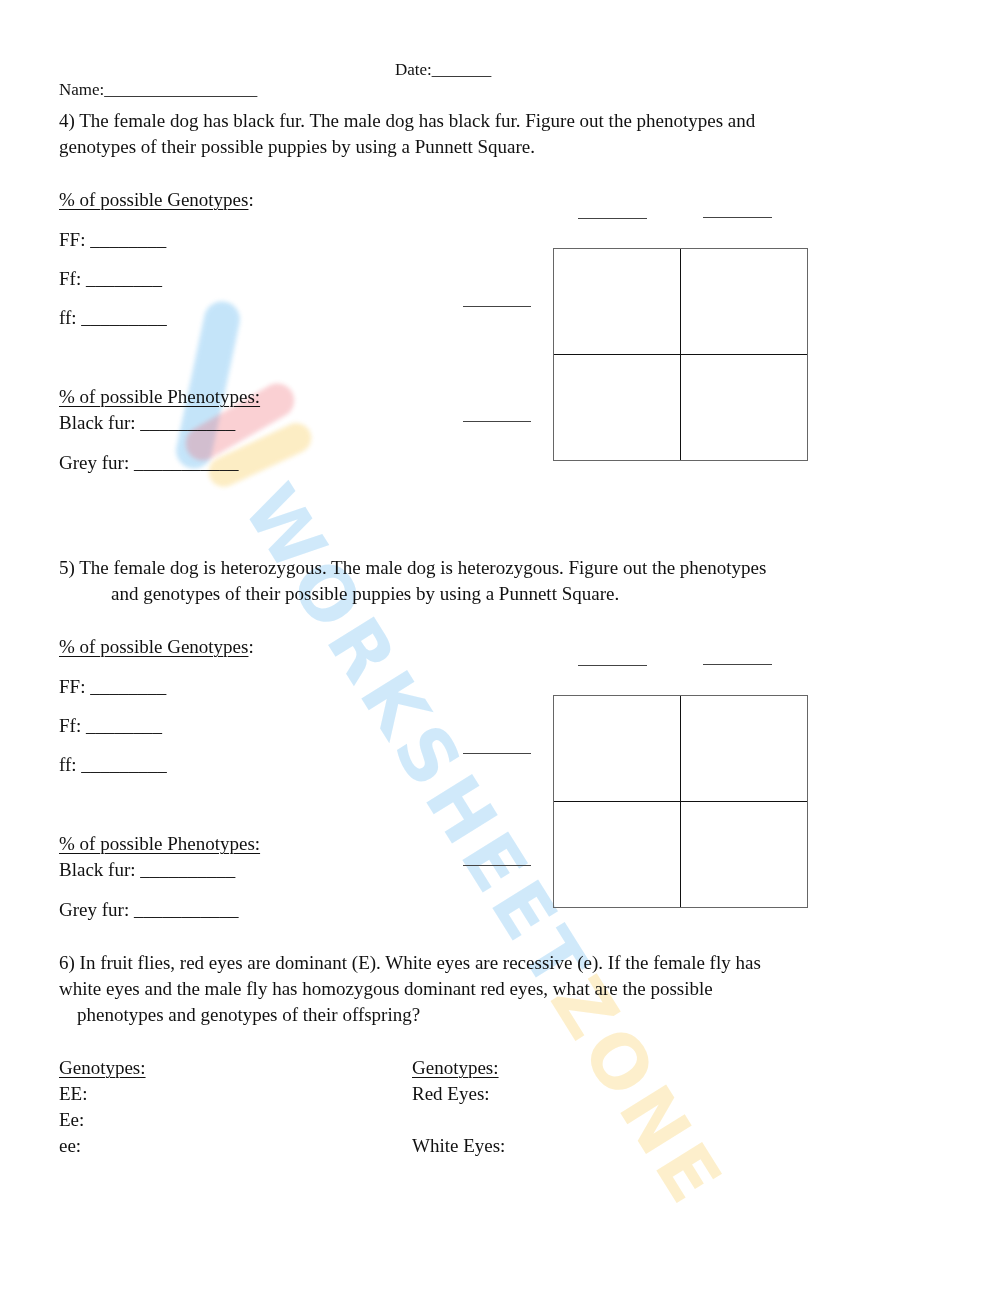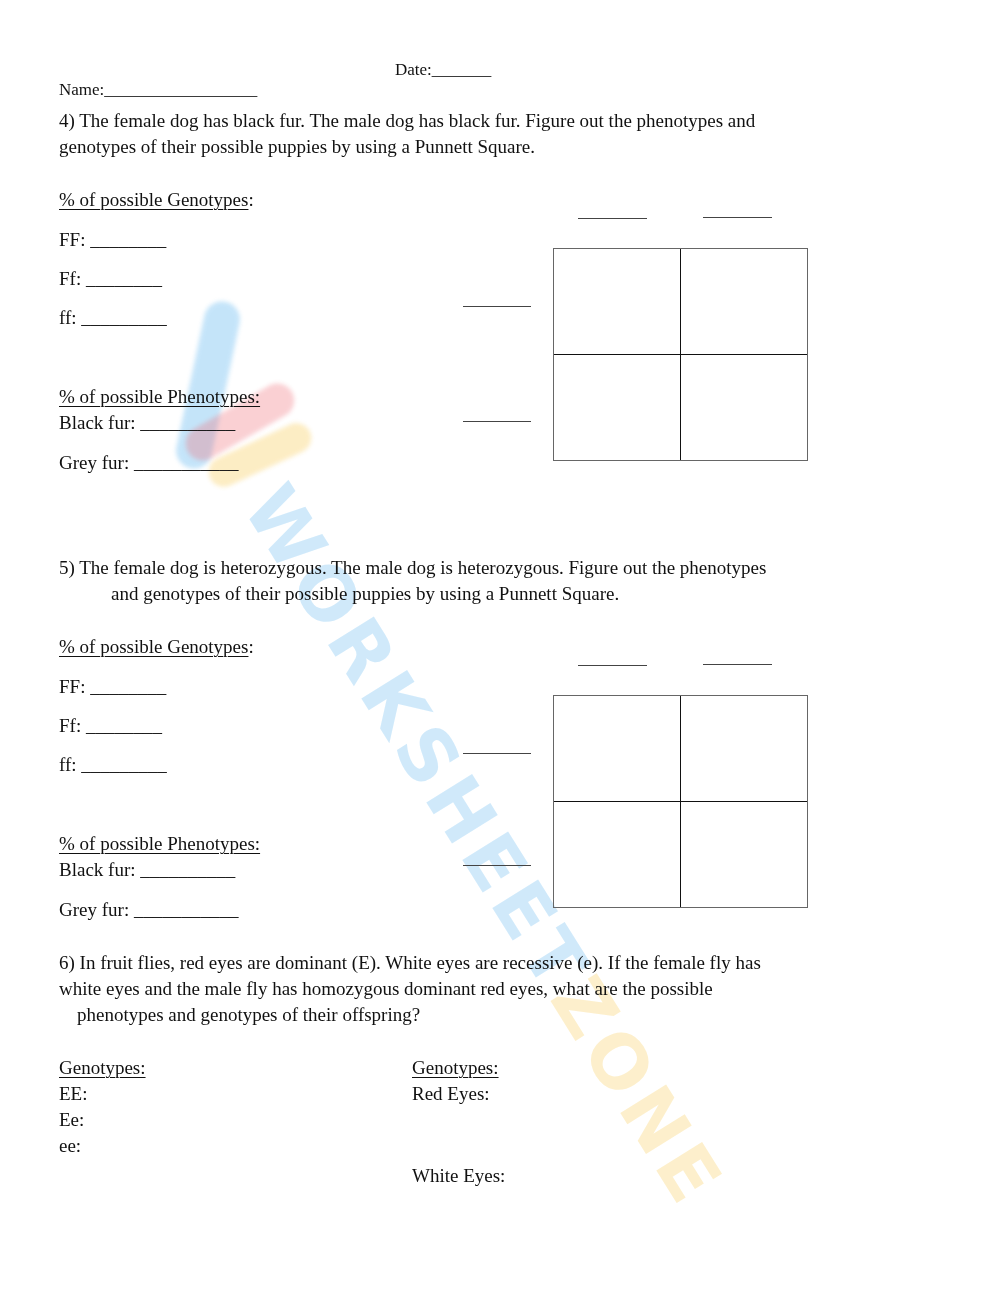--- a/index.html
+++ b/index.html
@@ -112,16 +112,16 @@
     <div class="abs t21" style="left:59px;top:976px;">white eyes and the male fly has homozygous dominant red eyes, what are the possible</div>
     <div class="abs t21" style="left:77px;top:1002px;">phenotypes and genotypes of their offspring?</div>
 
     <div class="abs t21 u" style="left:59px;top:1055px;">Genotypes:</div>
     <div class="abs t21" style="left:59px;top:1081px;">EE:</div>
     <div class="abs t21" style="left:59px;top:1107px;">Ee:</div>
     <div class="abs t21" style="left:59px;top:1133px;">ee:</div>
 
     <div class="abs t21 u" style="left:412px;top:1055px;">Genotypes:</div>
     <div class="abs t21" style="left:412px;top:1081px;">Red Eyes:</div>
-    <div class="abs t21" style="left:412px;top:1163px;font-family:Liberation Serif, serif;">White Eyes:</div>
+    <div class="abs t21" style="left:412px;top:1133px;font-family:Liberation Serif, serif;">White Eyes:</div>
   </div>
 
 </div>
 
 </body></html>

